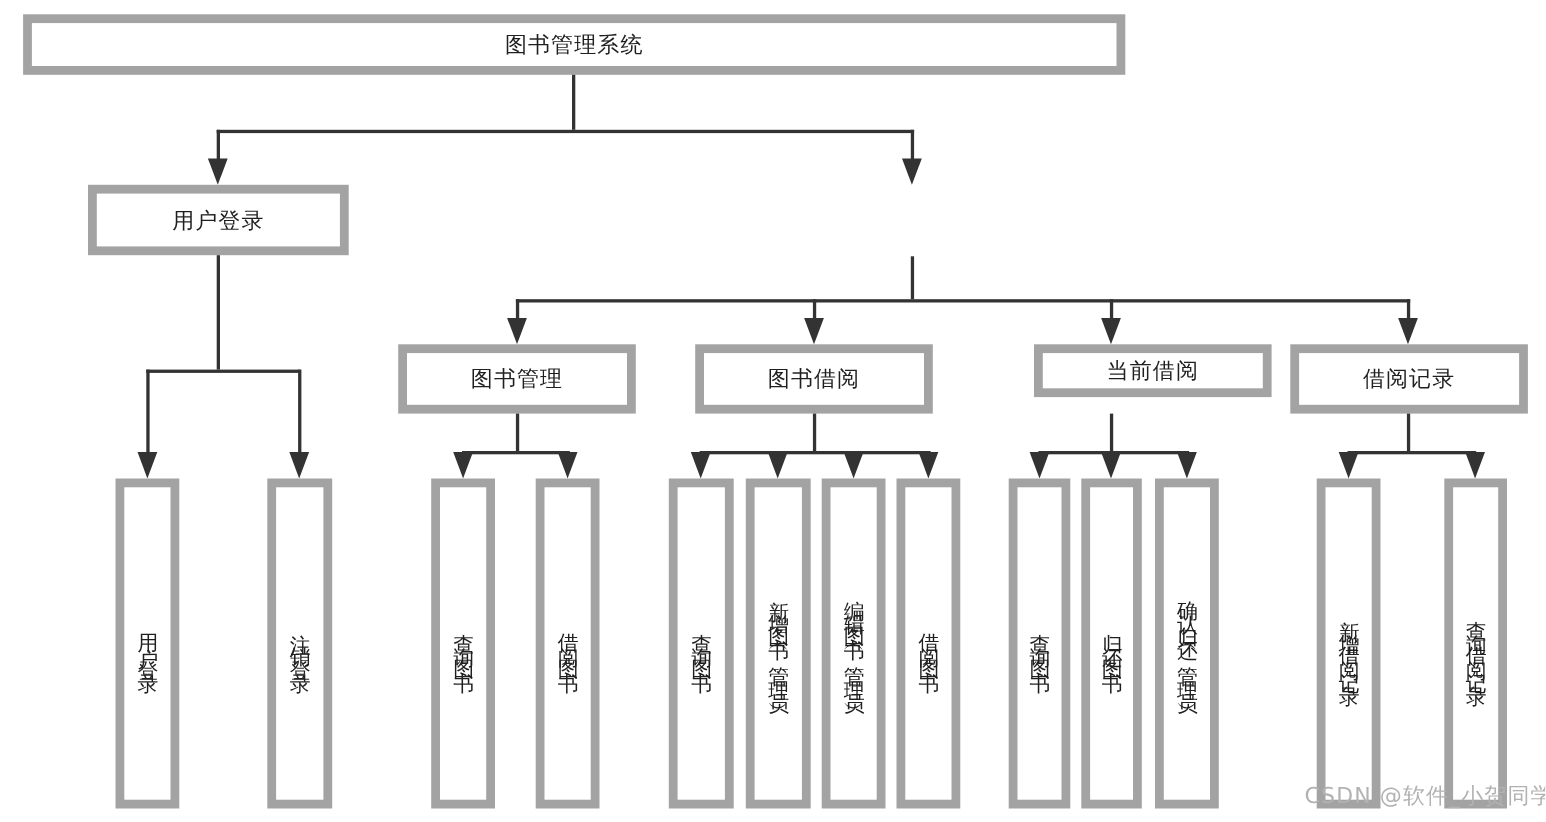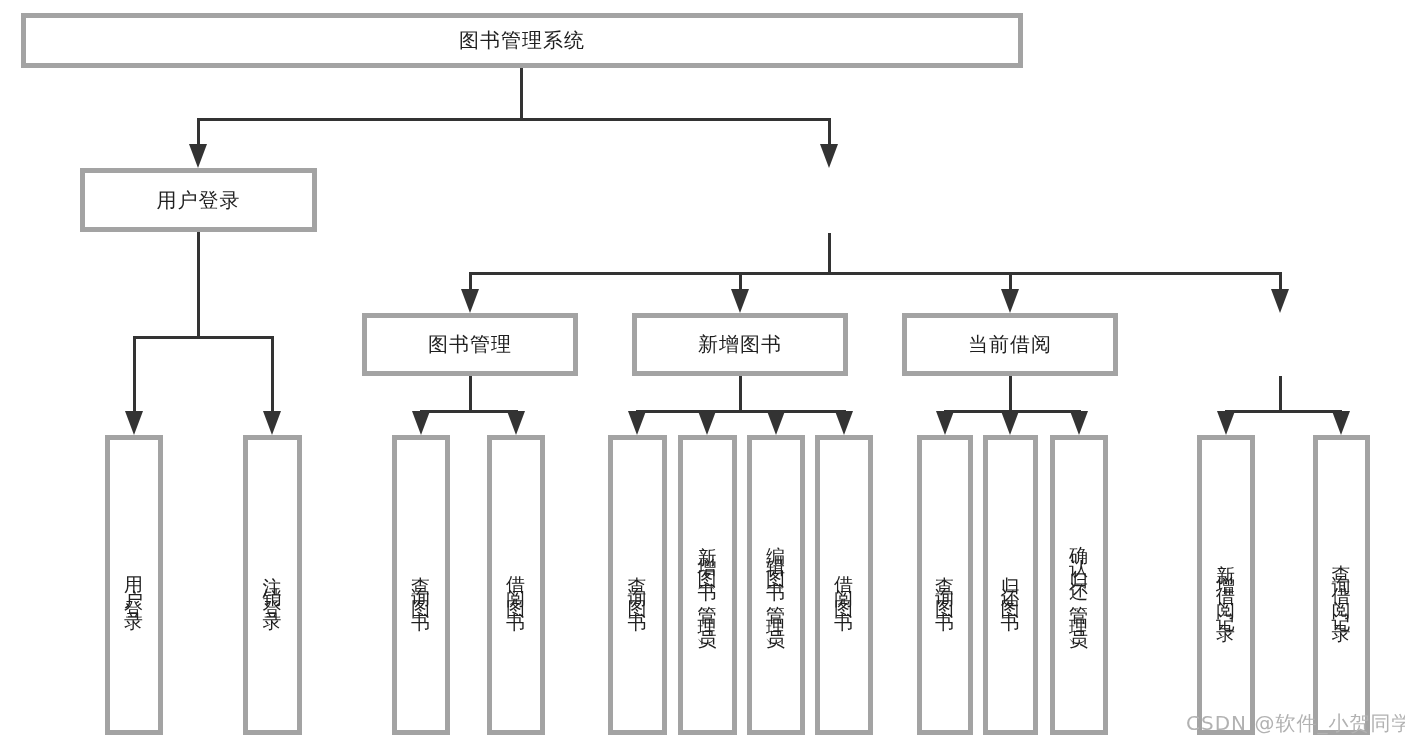--- a/index.html
+++ b/index.html
@@ -6,21 +6,21 @@
   .canvas{
     position:relative;
     width:1405px;height:747px;
     background:#ffffff;
     font-family:"DejaVu Sans","Liberation Sans",sans-serif;
     overflow:hidden;
   }
   .box{
     position:absolute;
     box-sizing:border-box;
-    border:5px solid #a3a3a3;
+    border:8px solid #a3a3a3;
     background:#ffffff;
     color:#1f1f1f;
     display:flex;
     align-items:center;
     justify-content:center;
   }
   .box.h{
     font-size:20px;
     letter-spacing:1px;
   }
@@ -89,22 +89,23 @@
   <div class="vline" style="left:469px;top:272px;height:18px"></div>
   <div class="ahead" style="left:461px;top:289px"></div>
   <div class="vline" style="left:739px;top:272px;height:18px"></div>
   <div class="ahead" style="left:731px;top:289px"></div>
   <div class="vline" style="left:1009px;top:272px;height:18px"></div>
   <div class="ahead" style="left:1001px;top:289px"></div>
   <div class="vline" style="left:1279px;top:272px;height:18px"></div>
   <div class="ahead" style="left:1271px;top:289px"></div>
 
   <div class="box h" style="left:362px;top:313px;width:216px;height:63px">图书管理</div>
-  <div class="box h" style="left:632px;top:313px;width:216px;height:63px">新增图书</div>
-  <div class="box h" style="left:902px;top:313px;width:216px;height:63px">当前借阅</div>
+  <div class="box h" style="left:632px;top:313px;width:216px;height:63px">图书借阅</div>
+  <div class="box h" style="left:940px;top:313px;width:216px;height:48px">当前借阅</div>
+  <div class="box h" style="left:1173px;top:313px;width:216px;height:63px">借阅记录</div>
 
   <div class="vline" style="left:469px;top:376px;height:34px"></div>
   <div class="hline" style="left:420px;top:410px;width:98px"></div>
   <div class="ahead" style="left:412px;top:411px"></div>
   <div class="ahead" style="left:507px;top:411px"></div>
 
   <div class="vline" style="left:739px;top:376px;height:34px"></div>
   <div class="hline" style="left:636px;top:410px;width:210px"></div>
   <div class="ahead" style="left:628px;top:411px"></div>
   <div class="ahead" style="left:698px;top:411px"></div>

